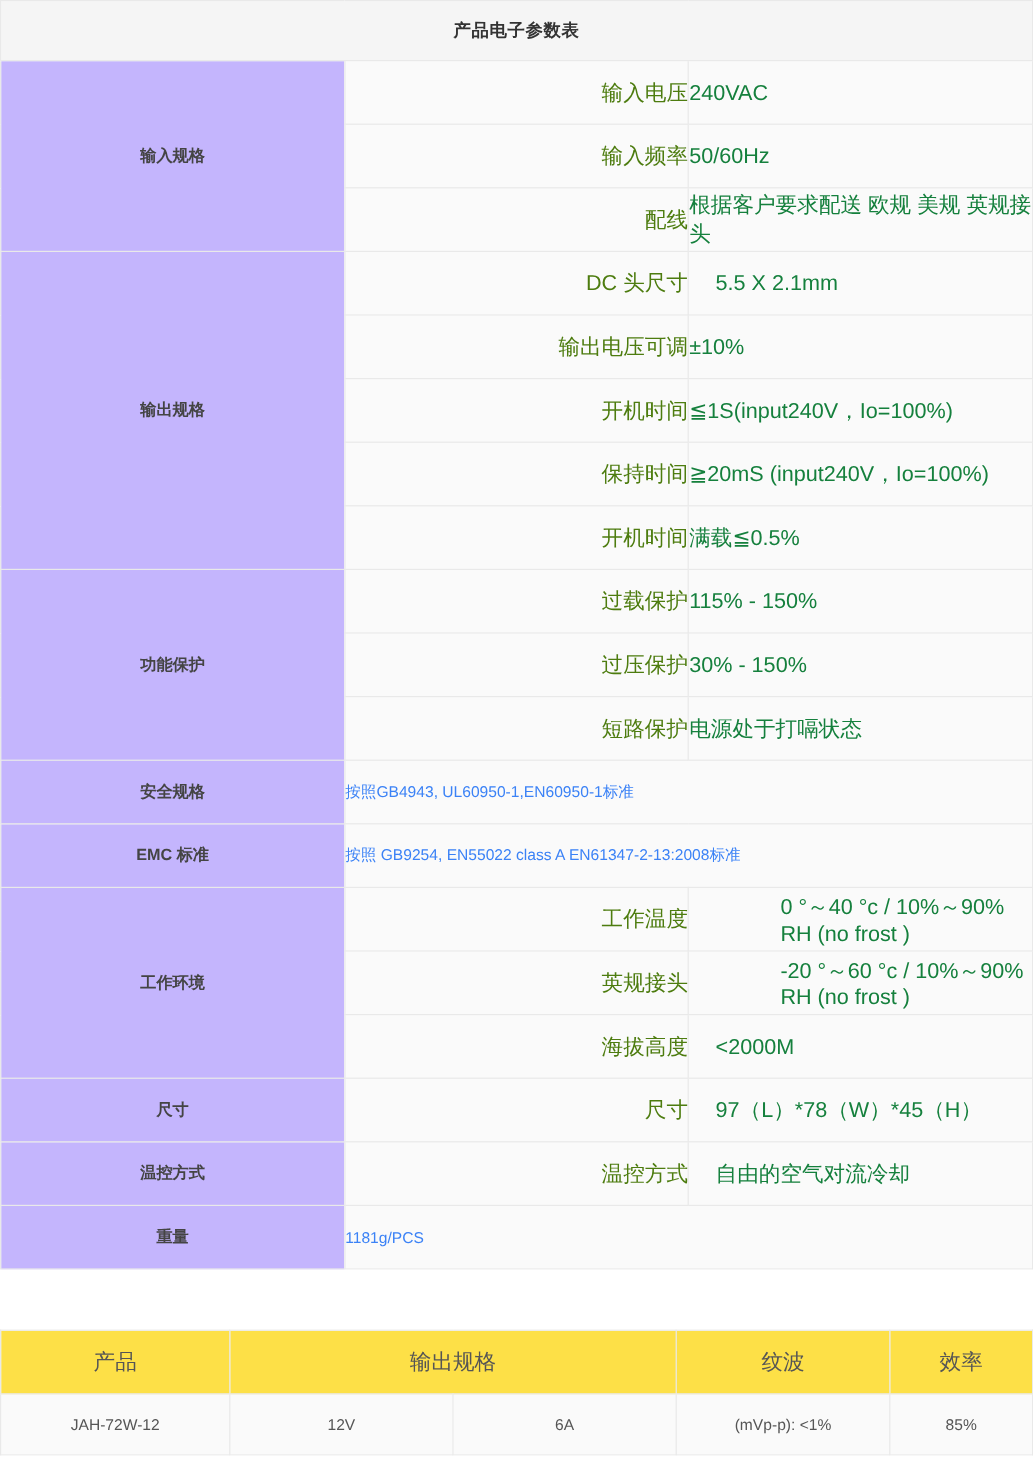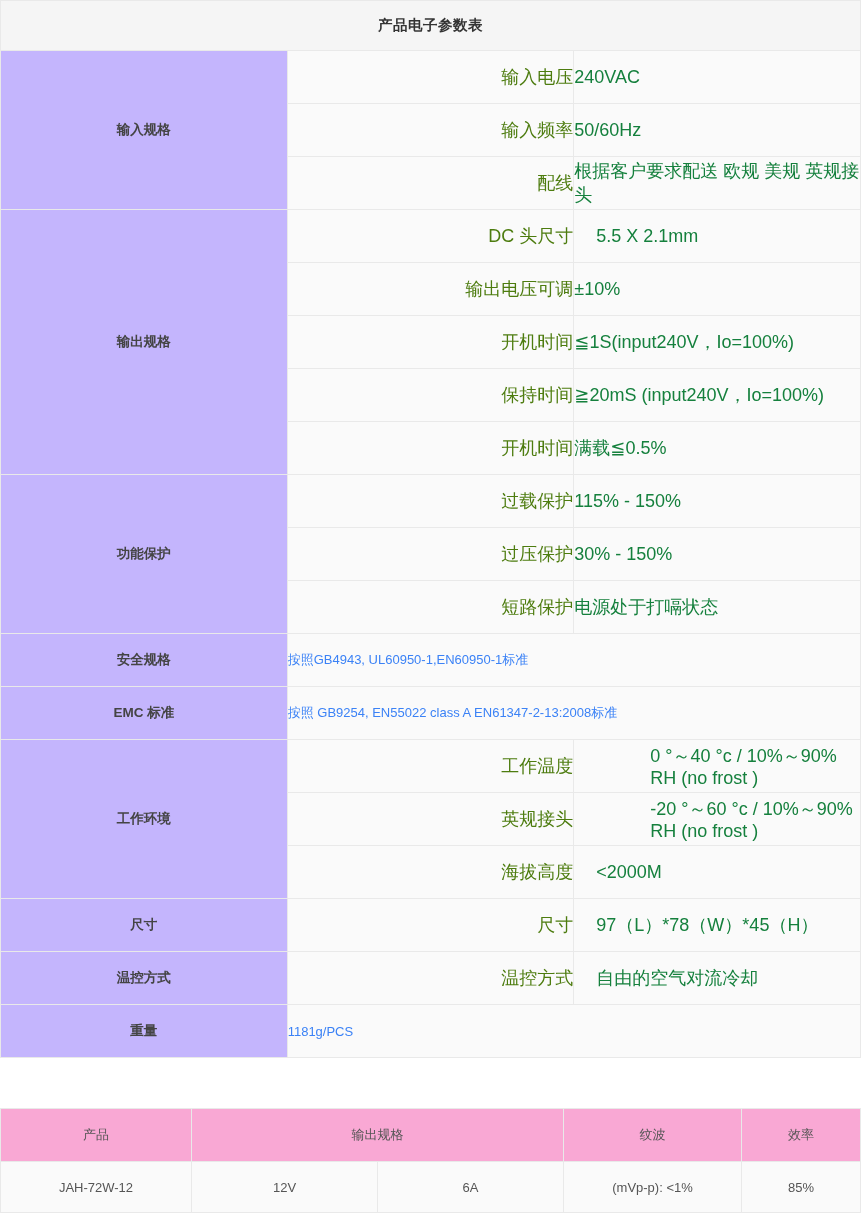--- a/index.html
+++ b/index.html
@@ -96,23 +96,23 @@
     text-align: center;
   }
   .m-title {
     background: #f5f5f5;
     font-weight: bold;
     font-size: 14.5px;
     color: #333;
     height: 48px;
   }
   .m-head {
-    background: #f9a8d4;
+    background: #fde047;
     color: #555;
-    font-size: 13px;
+    font-size: 18px;
     height: 52px;
   }
   .m-cell {
     background: #fafafa;
     color: #555;
     font-size: 13px;
     height: 50px;
   }
 </style>
 </head>

